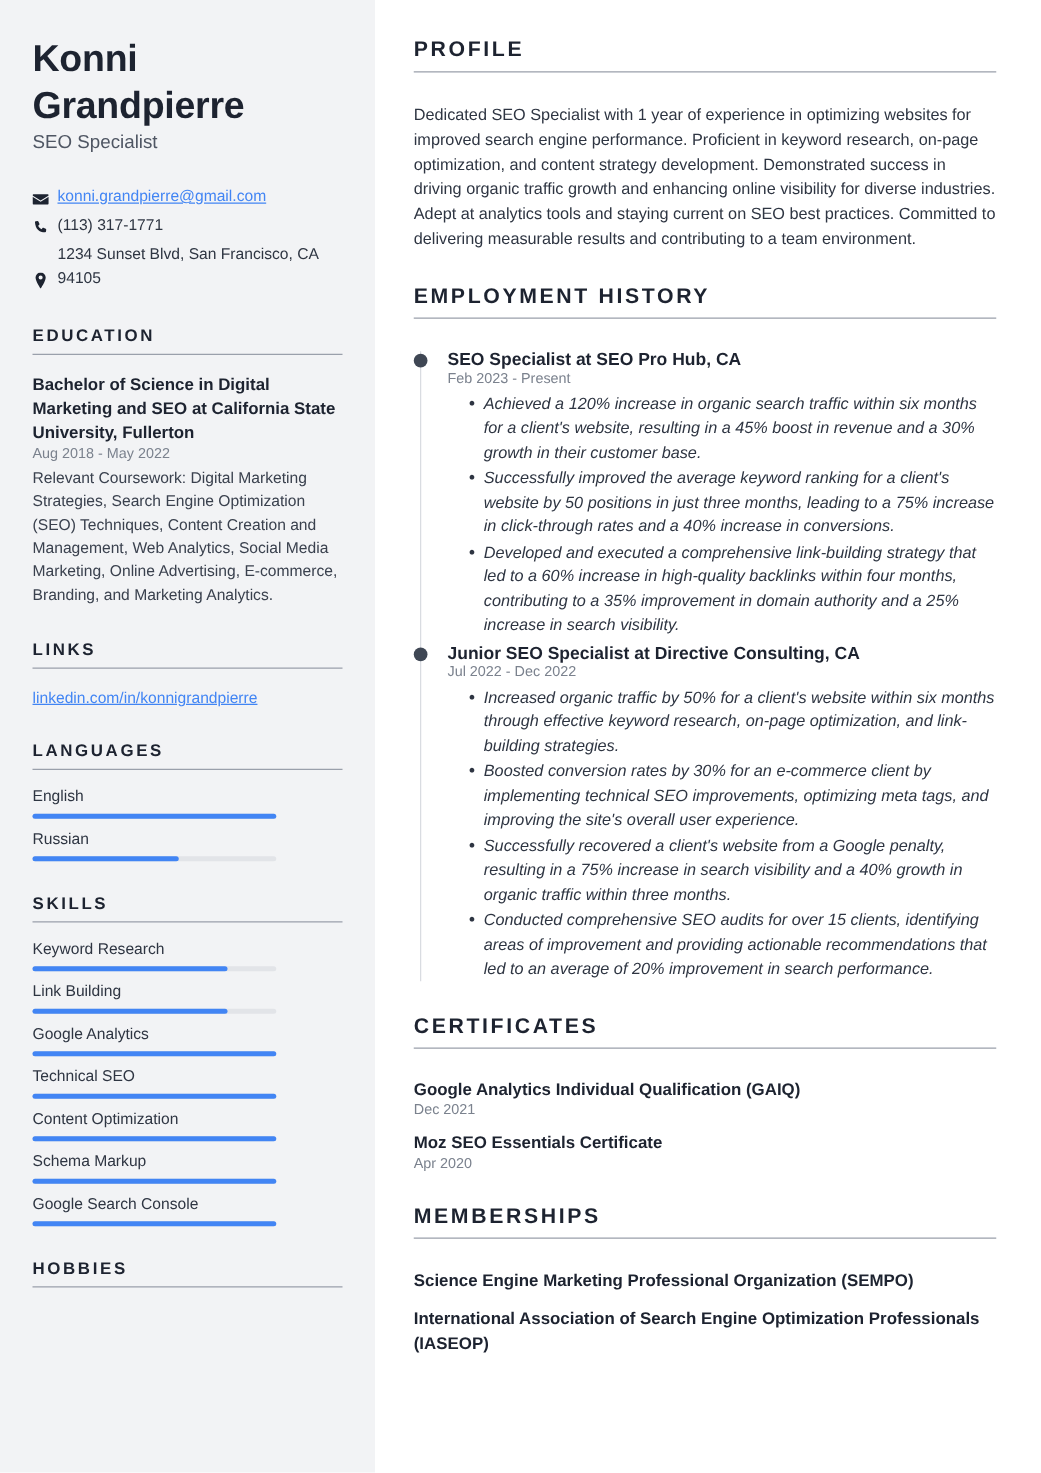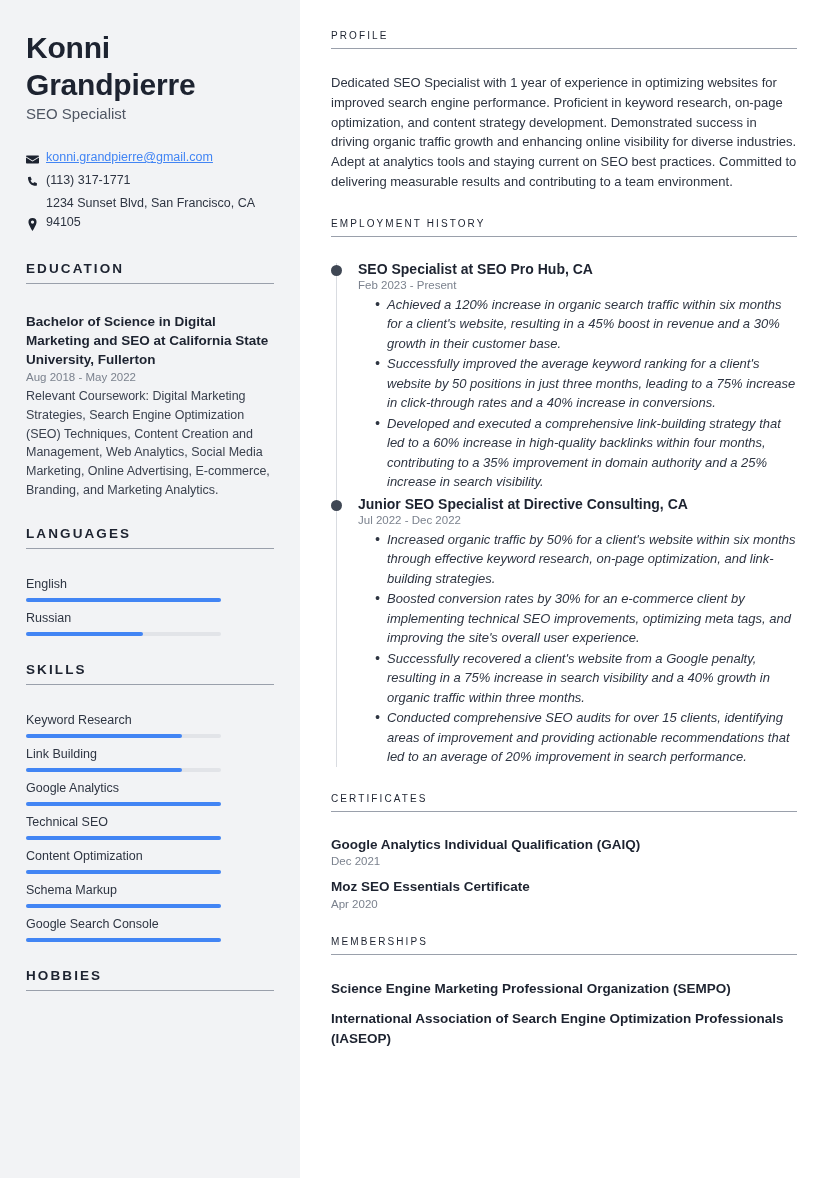--- a/index.html
+++ b/index.html
@@ -73,21 +73,21 @@
   }
 
   .section-head {
     font-size: 13.5px;
     font-weight: bold;
     letter-spacing: 2.1px;
     color: #1d2330;
     text-transform: uppercase;
     padding-bottom: 7px;
     border-bottom: 1.5px solid #9aa0ab;
-    margin-bottom: 28px;
+    margin-bottom: 14px;
   }
   .side-block { margin-bottom: 26px; }
 
   .edu-degree {
     font-size: 13.5px;
     font-weight: bold;
     line-height: 1.42;
     color: #1d2330;
     margin-bottom: 2px;
   }
@@ -131,22 +131,22 @@
 
   
   .main {
     flex: 1;
     box-sizing: border-box;
     padding: 30px 36px 0 31px;
     background: #ffffff;
   }
   .main-section { margin-bottom: 26px; }
   .main-section-head {
-    font-size: 10px;
-    font-weight: normal;
+    font-size: 17px;
+    font-weight: bold;
     letter-spacing: 2.1px;
     color: #1d2330;
     text-transform: uppercase;
     padding-bottom: 7px;
     border-bottom: 1.5px solid #9aa0ab;
     margin-bottom: 24px;
   }
   .profile-text {
     font-size: 13px;
     line-height: 1.52;
@@ -268,20 +268,26 @@
       </div>
     </div>
 
     <div class="side-block">
       <div class="section-head">EDUCATION</div>
       <div class="edu-degree">Bachelor of Science in Digital Marketing and SEO at California State University, Fullerton</div>
       <div class="edu-date">Aug 2018 - May 2022</div>
       <div class="edu-desc">Relevant Coursework: Digital Marketing Strategies, Search Engine Optimization (SEO) Techniques, Content Creation and Management, Web Analytics, Social Media Marketing, Online Advertising, E-commerce, Branding, and Marketing Analytics.</div>
     </div>
 
+    <div class="side-block">
+      <div class="section-head">LINKS</div>
+      <div>
+        <span class="side-link">linkedin.com/in/konnigrandpierre</span>
+      </div>
+    </div>
 
     <div class="side-block">
       <div class="section-head">LANGUAGES</div>
       <div id="languages-list">
           <div class="meter-item">
             <div class="meter-label">English</div>
             <div class="meter-track">
               <div class="meter-fill" style="width: 100%;"></div>
             </div>
           </div>

